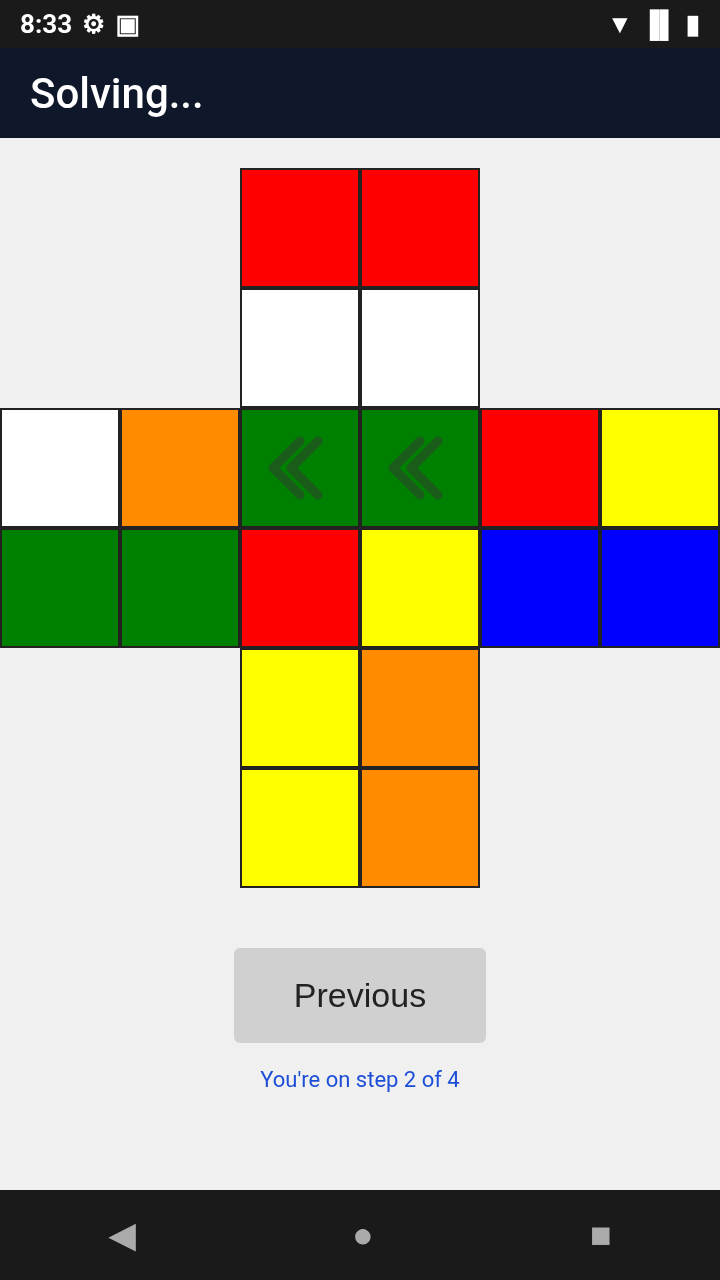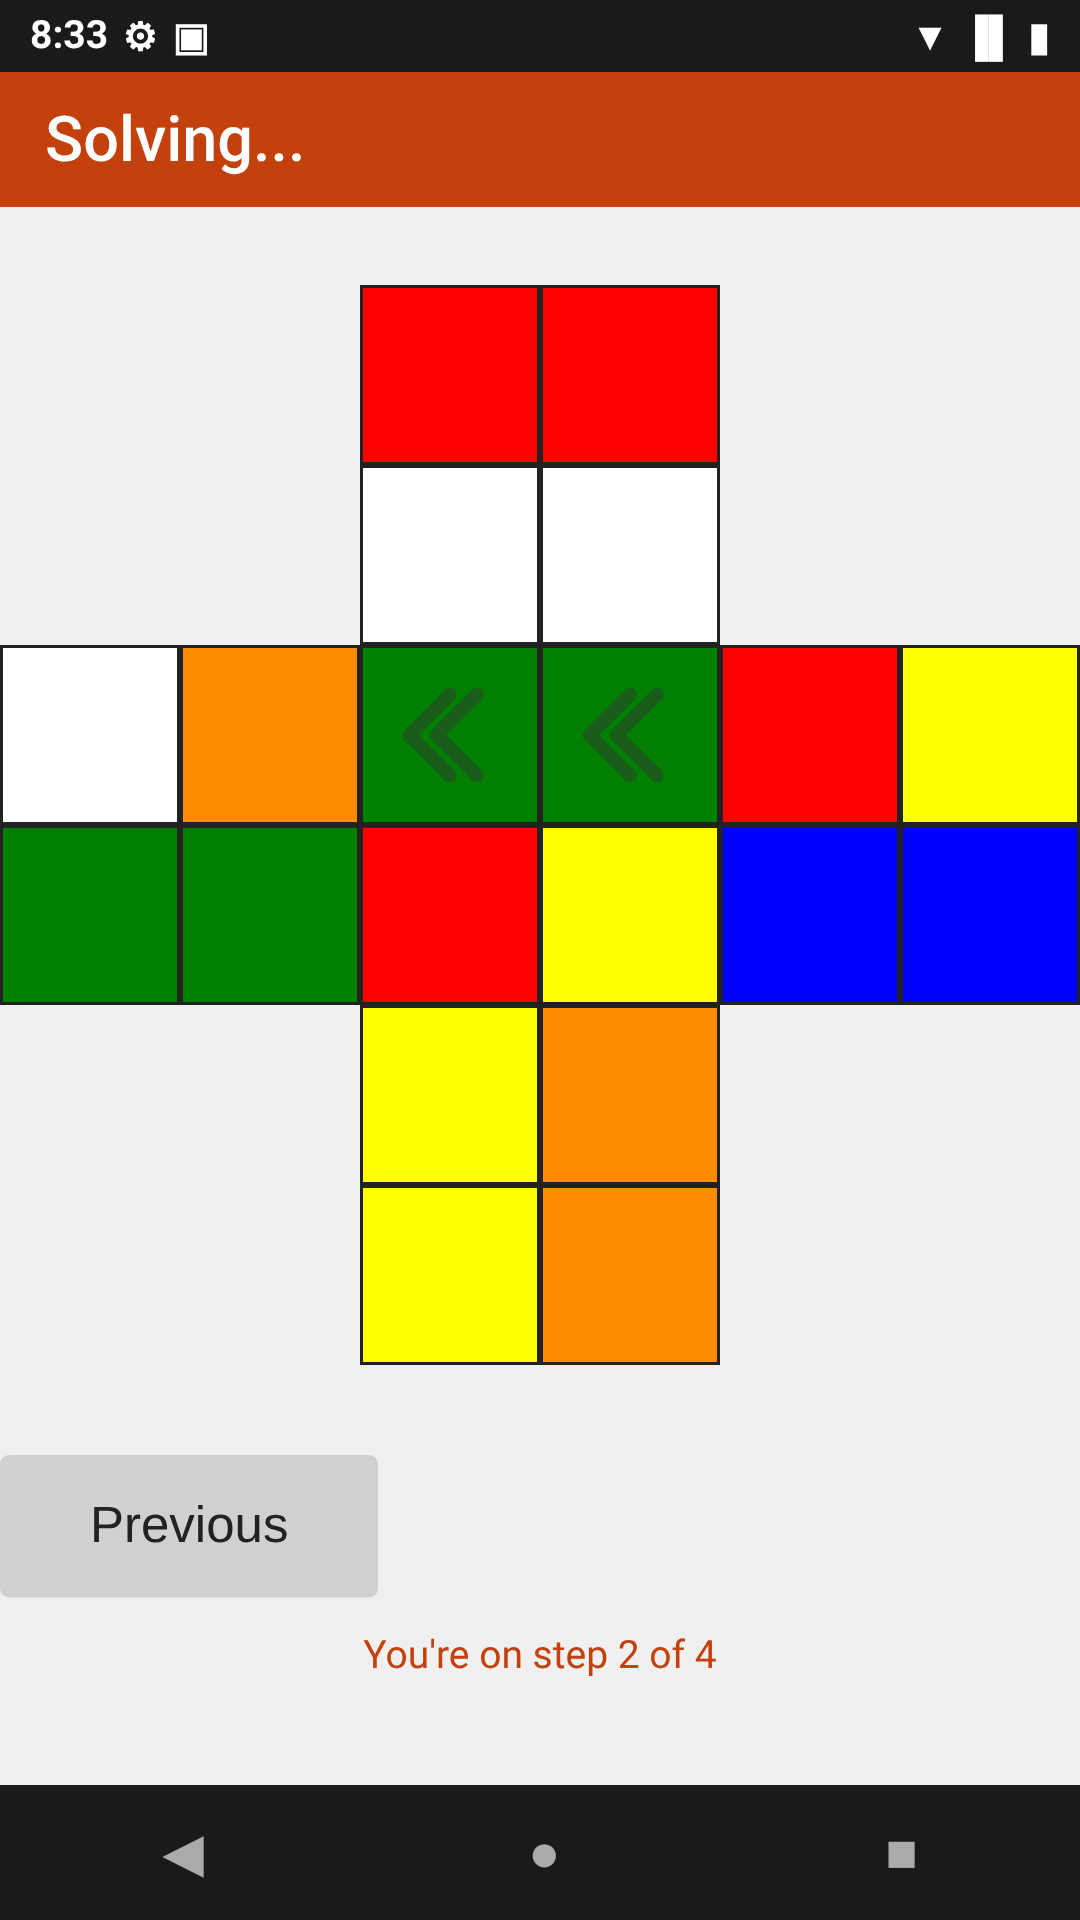--- a/index.html
+++ b/index.html
@@ -23,40 +23,40 @@
       padding: 0 20px;
       color: white;
       font-size: 26px;
       font-weight: bold;
     }
     .status-bar-left { display: flex; align-items: center; gap: 10px; }
     .status-bar-right { display: flex; align-items: center; gap: 8px; }
 
     
     .app-bar {
-      background: #c2410c;
+      background: #0f172a;
       height: 90px;
       display: flex;
       align-items: center;
       padding: 0 30px;
     }
     .app-bar-title {
       color: white;
       font-size: 42px;
       font-weight: 500;
     }
 
     
     .main-content {
       flex: 1;
       display: flex;
       flex-direction: column;
+      align-items: center;
       padding: 20px 0;
       background: #f0f0f0;
-      margin-top: 22px;
     }
 
     
     .cube-layout {
       display: flex;
       flex-direction: column;
       align-items: center;
       margin-top: 10px;
     }
 
@@ -118,22 +118,22 @@
       font-size: 34px;
       font-weight: 500;
       color: #222;
       padding: 28px 60px;
       cursor: pointer;
       min-width: 200px;
     }
 
     .step-text {
       margin-top: 24px;
-      font-size: 26px;
-      color: #c2410c;
+      font-size: 22px;
+      color: #1d4ed8;
       text-align: center;
     }
 
     
     .nav-bar {
       background: #1a1a1a;
       height: 90px;
       display: flex;
       align-items: center;
       justify-content: space-around;

